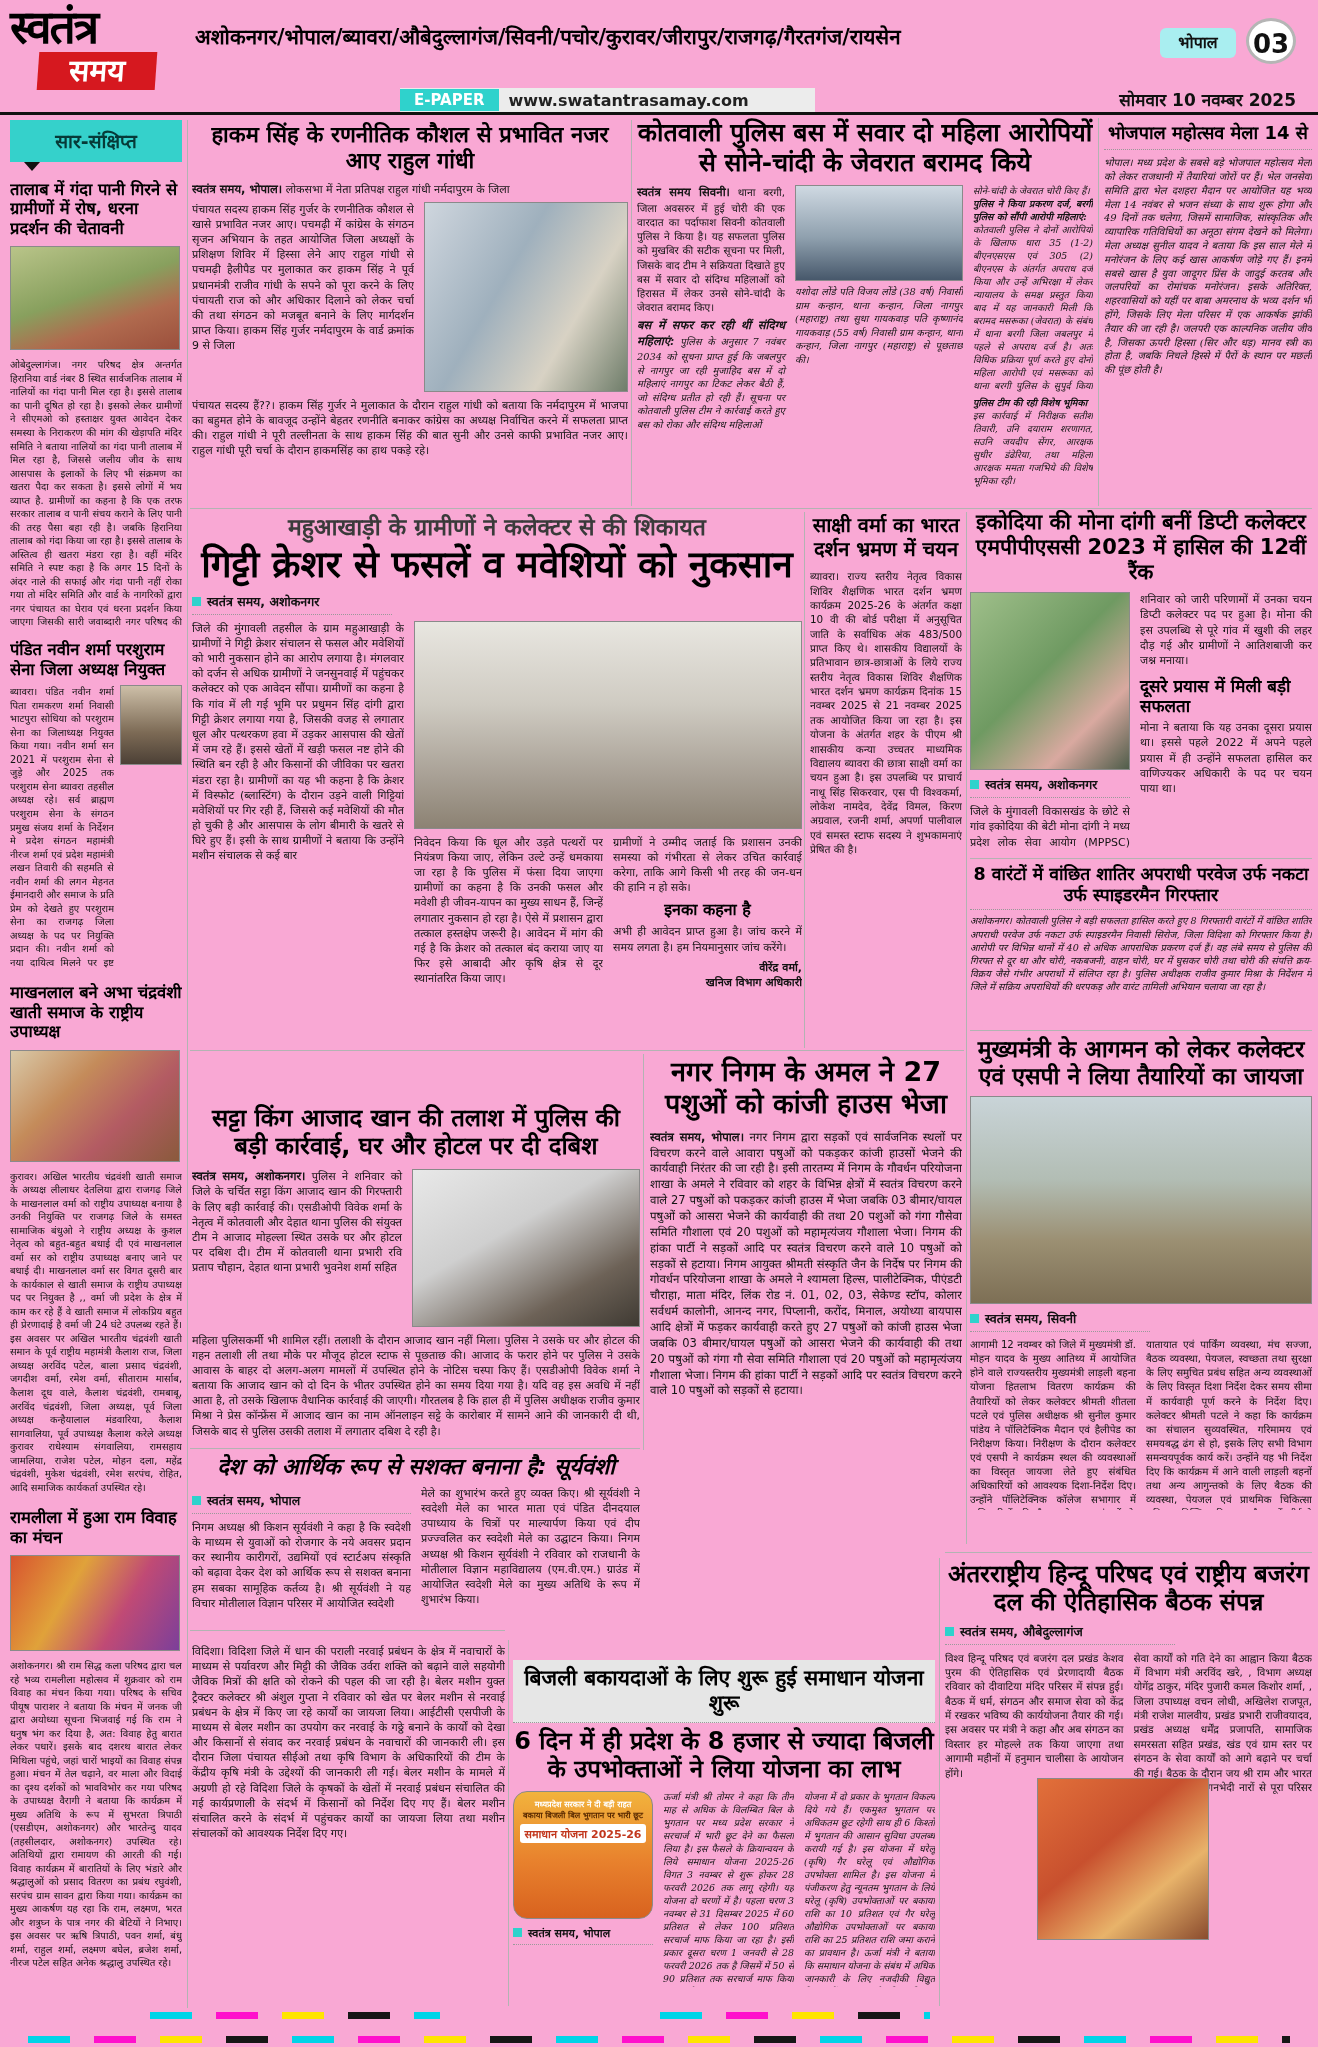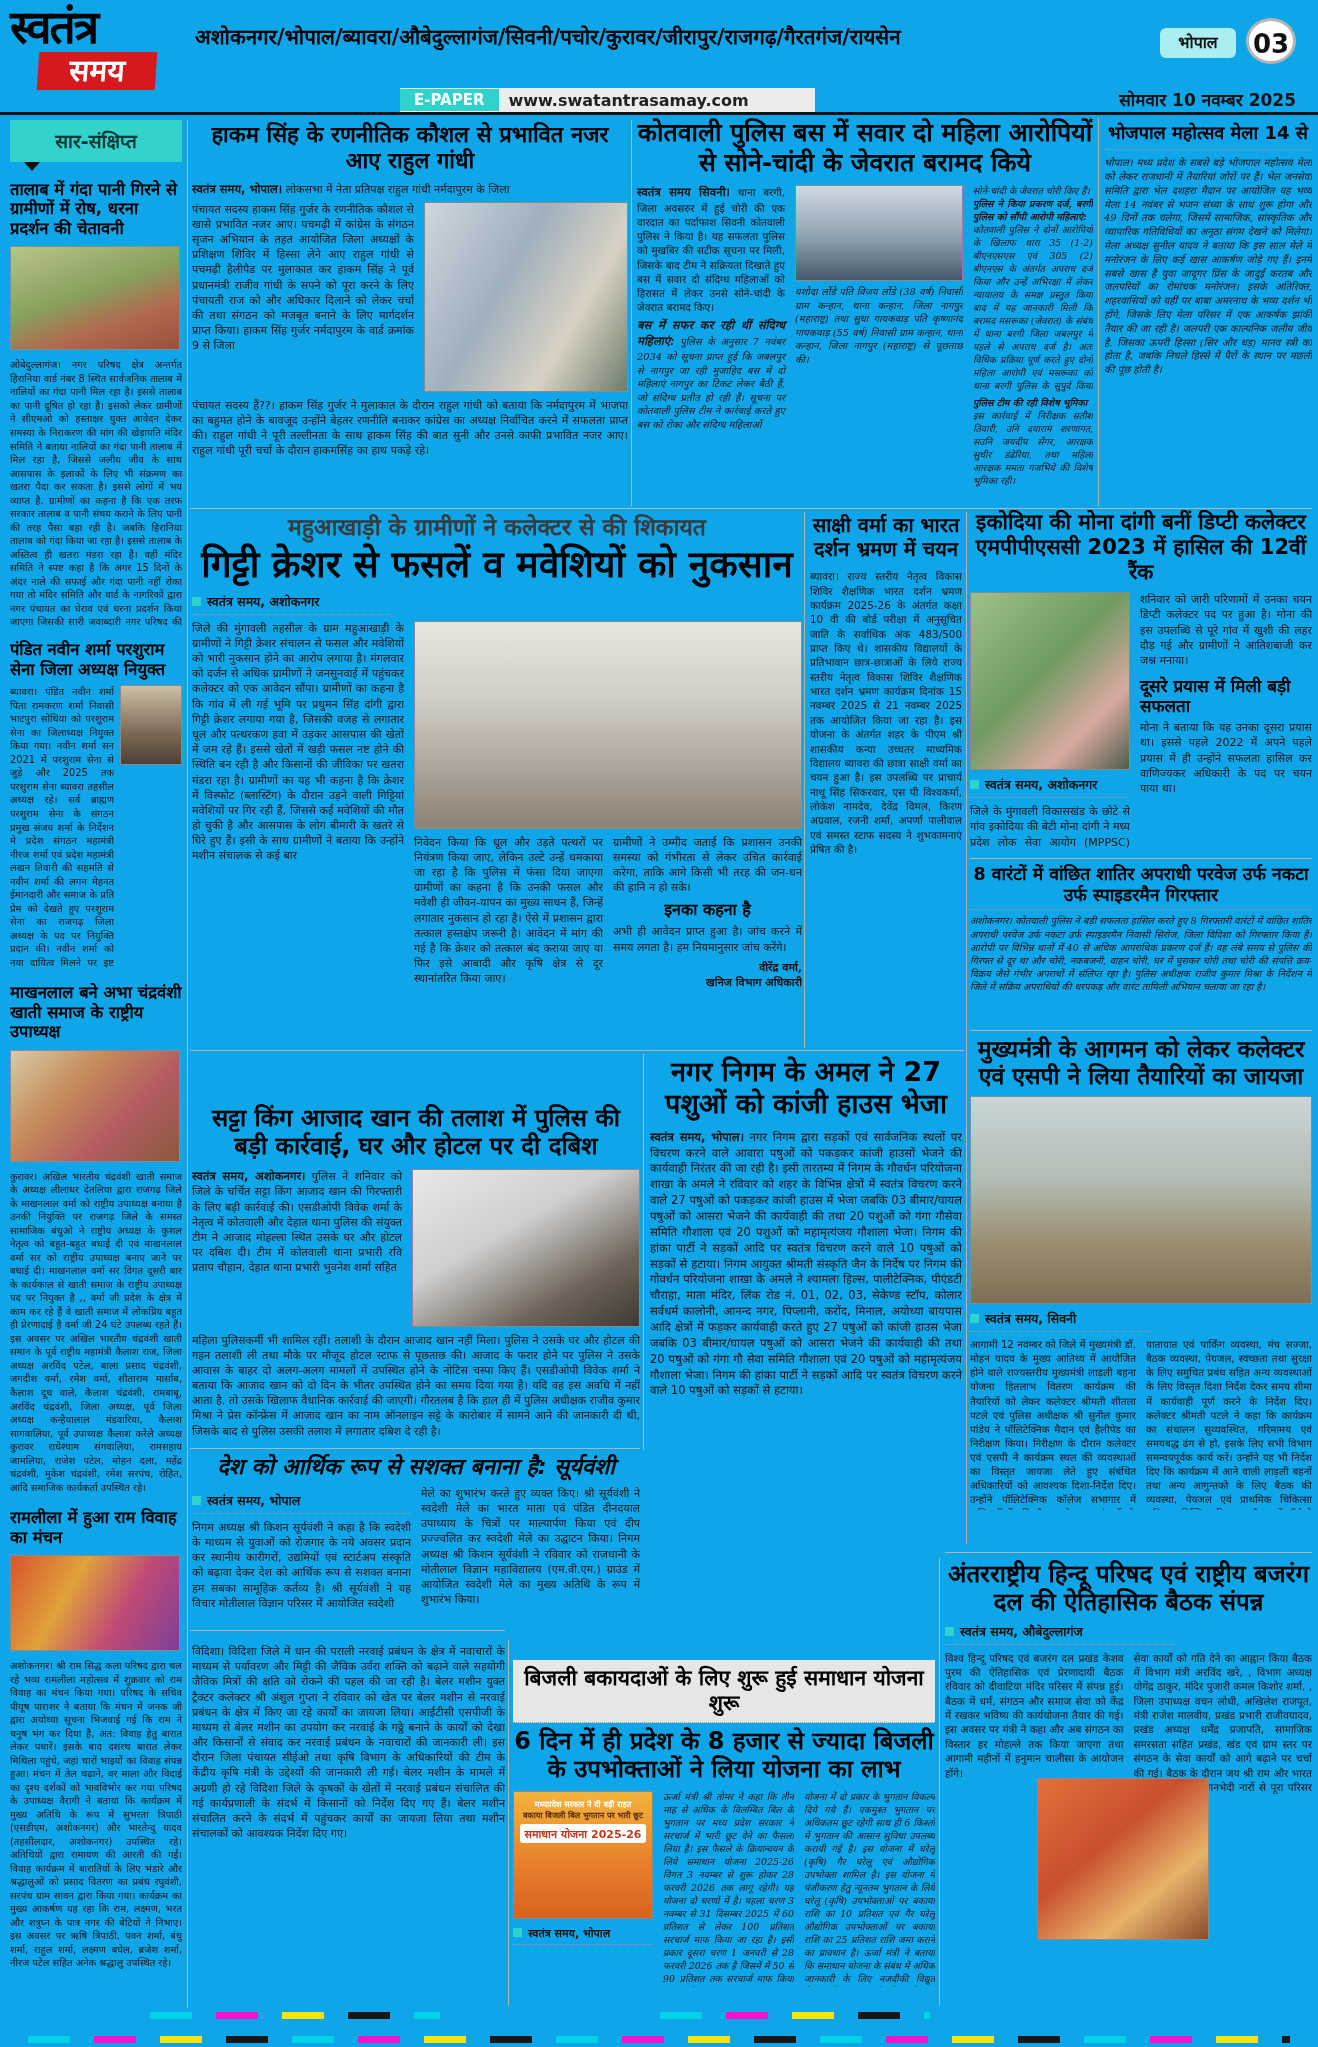--- a/index.html
+++ b/index.html
@@ -1,16 +1,16 @@
 <!DOCTYPE html>
 <html><head>
 <meta charset="utf-8">
 <style>
   html,body{margin:0;padding:0;background:#e9e9e9;}
-  #page{position:relative;width:1318px;height:2047px;background:#0ea5e9;margin:0 auto;
+  #page{position:relative;width:1318px;height:2047px;background:#f9a8d4;margin:0 auto;
         font-family:"DejaVu Sans",sans-serif;color:#111;overflow:hidden;}
   .abs{position:absolute;}
   .art{position:absolute;overflow:hidden;}
   .hl{font-weight:bold;text-align:center;color:#000;line-height:1.18;}
   .bt{font-size:11px;line-height:1.38;text-align:justify;color:#141414;}
   .bt b{font-size:11.5px;}
   .it{font-style:italic;font-family:"DejaVu Serif",serif;}
   .cols{display:flex;gap:10px;}
   .byl{display:flex;align-items:center;gap:6px;font-weight:bold;font-size:12.5px;
        border-bottom:1px dotted #9a9a9a;padding-bottom:4px;margin:6px 0;}
@@ -259,21 +259,21 @@
 
   <div class="art" style="left:192px;top:1638px;width:313px;height:368px;">
     <div class="bt" style="font-size:11px;margin-top:6px;max-height:296px;overflow:hidden;">विदिशा। विदिशा जिले में धान की पराली नरवाई प्रबंधन के क्षेत्र में नवाचारों के माध्यम से पर्यावरण और मिट्टी की जैविक उर्वरा शक्ति को बढ़ाने वाले सहयोगी जैविक मित्रों की क्षति को रोकने की पहल की जा रही है। बेलर मशीन युक्त ट्रैक्टर कलेक्टर श्री अंशुल गुप्ता ने रविवार को खेत पर बेलर मशीन से नरवाई प्रबंधन के क्षेत्र में किए जा रहे कार्यों का जायजा लिया। आईटीसी एसपीजी के माध्यम से बेलर मशीन का उपयोग कर नरवाई के गठ्ठे बनाने के कार्यों को देखा और किसानों से संवाद कर नरवाई प्रबंधन के नवाचारों की जानकारी ली। इस दौरान जिला पंचायत सीईओ तथा कृषि विभाग के अधिकारियों की टीम के केंद्रीय कृषि मंत्री के उद्देश्यों की जानकारी ली गई। बेलर मशीन के मामले में अग्रणी हो रहे विदिशा जिले के कृषकों के खेतों में नरवाई प्रबंधन संचालित की गई कार्यप्रणाली के संदर्भ में किसानों को निर्देश दिए गए हैं। बेलर मशीन संचालित करने के संदर्भ में पहुंचकर कार्यों का जायजा लिया तथा मशीन संचालकों को आवश्यक निर्देश दिए गए।</div>
   </div>
 
   <div class="art" style="left:513px;top:1660px;width:422px;height:346px;">
     <div class="hl" style="font-size:21px;background:#e6e6e6;padding:6px 2px;border-bottom:1px dotted #999;">बिजली बकायदाओं के लिए शुरू हुई समाधान योजना शुरू</div>
     <div class="hl" style="font-size:24px;margin-top:4px;">6 दिन में ही प्रदेश के 8 हजार से ज्यादा बिजली के उपभोक्ताओं ने लिया योजना का लाभ</div>
     <div class="cols" style="margin-top:8px;">
       <div style="flex:0 0 140px;">
-        <div class="ad-box ph" style="width:140px;height:128px;">
+        <div class="ad-box ph" style="width:140px;height:128px;border-radius:14px;">
           <div style="font-size:8px;color:#fff;font-weight:bold;">मध्यप्रदेश सरकार ने दी बड़ी राहत</div>
           <div style="font-size:8px;color:#5a2a00;font-weight:bold;">बकाया बिजली बिल भुगतान पर भारी छूट</div>
           <div style="background:#fff;color:#c2371d;font-weight:900;font-size:11px;padding:2px 4px;margin-top:4px;border-radius:3px;">समाधान योजना 2025-26</div>
         </div>
         <div class="byl">
           <span class="sq"></span>
           <span style="font-size:11px;">स्वतंत्र समय, भोपाल</span>
         </div>
       </div>
       <div class="bt it" style="flex:1;font-size:9.4px;max-height:196px;overflow:hidden;">ऊर्जा मंत्री श्री तोमर ने कहा कि तीन माह से अधिक के विलम्बित बिल के भुगतान पर मध्य प्रदेश सरकार ने सरचार्ज में भारी छूट देने का फैसला लिया है। इस फैसले के क्रियान्वयन के लिये समाधान योजना 2025-26 विगत 3 नवम्बर से शुरू होकर 28 फरवरी 2026 तक लागू रहेगी। यह योजना दो चरणों में है। पहला चरण 3 नवम्बर से 31 दिसम्बर 2025 में 60 प्रतिशत से लेकर 100 प्रतिशत सरचार्ज माफ किया जा रहा है। इसी प्रकार दूसरा चरण 1 जनवरी से 28 फरवरी 2026 तक है जिसमें में 50 से 90 प्रतिशत तक सरचार्ज माफ किया जा रहा है। इस</div>

